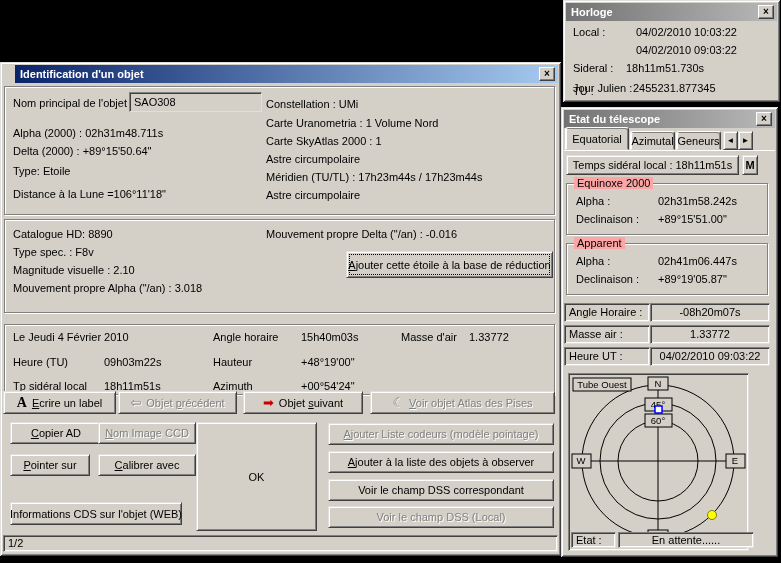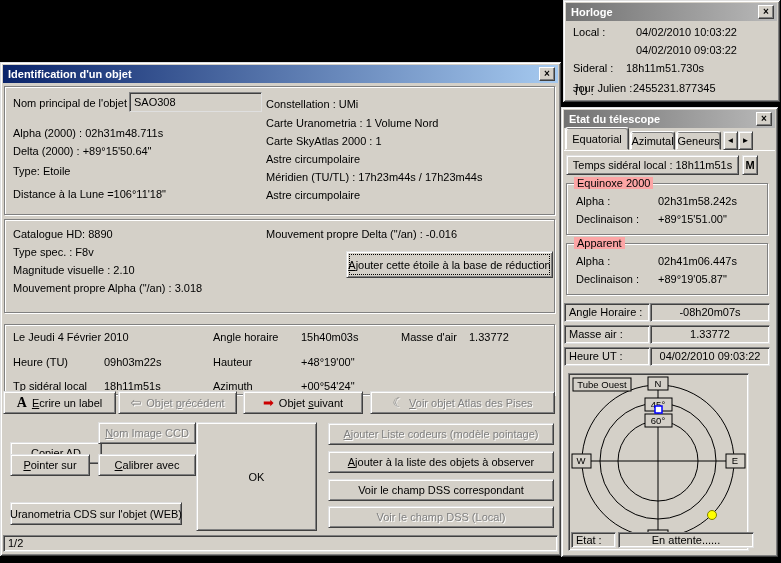--- a/index.html
+++ b/index.html
@@ -4,21 +4,21 @@
 <style>
   * { box-sizing: border-box; margin: 0; padding: 0; }
   html,body { width:781px; height:563px; }
   body { background:#000; font-family:"Liberation Sans", sans-serif; font-size:11px; color:#000; overflow:hidden; position:relative; }
   .stage { position:absolute; left:0; top:0; width:781px; height:563px; background:#000; }
 
   .window { position:absolute; background:#d4d0c8;
     box-shadow: inset 1px 1px 0 #dfdfdf, inset -1px -1px 0 #404040, inset 2px 2px 0 #fff, inset -2px -2px 0 #808080; }
 
   .titlebar { position:absolute; left:3px; top:3px; right:3px; height:18px; display:flex; align-items:center; padding:0 3px 0 5px; }
-  .titlebar.active   { background:linear-gradient(90deg,#0a246a,#a6caf0); }
+  .titlebar.active   { background:linear-gradient(90deg,#0a246a,#a6caf0);margin-left:12px; }
   .titlebar.inactive { background:linear-gradient(90deg,#727272,#b9b9b9); }
   .title-text { color:#fff; font-weight:bold; font-size:11px; white-space:nowrap; }
   .close-btn { margin-left:auto; width:16px; height:14px; background:#d4d0c8;
     border:1px solid; border-color:#fff #404040 #404040 #fff; box-shadow: inset -1px -1px 0 #808080;
     font-size:10px; font-weight:bold; line-height:12px; text-align:center; color:#000; }
 
   .abs { position:absolute; white-space:nowrap; line-height:13px; }
 
   .etched, .group { position:absolute; border:1px solid #808080; box-shadow: inset 1px 1px 0 #fff, 1px 1px 0 #fff; }
   .legend { position:absolute; top:-7px; left:7px; background:#fca5a5; padding:0 3px; line-height:12px; }
@@ -136,34 +136,34 @@
     </button>
     <button class="btn" style="left:243px; top:329px; width:120px; height:23px;">
       <span class="icon red-arrow">➡</span>
       <span>Objet <u>s</u>uivant</span>
     </button>
     <button class="btn disabled" style="left:370px; top:329px; width:185px; height:23px;">
       <span class="icon moon">☾</span>
       <span><u>V</u>oir objet Atlas des Pises</span>
     </button>
 
-    <button class="btn" style="left:10px; top:360px; width:92px; height:22px;margin-top:20px;">
+    <button class="btn" style="left:10px; top:360px; width:92px; height:22px;">
       <span><u>C</u>opier AD</span>
     </button>
     <button class="btn disabled" style="left:98px; top:360px; width:98px; height:22px;">
       <span><u>N</u>om Image CCD</span>
     </button>
     <button class="btn" style="left:10px; top:392px; width:80px; height:22px;">
       <span><u>P</u>ointer sur</span>
     </button>
     <button class="btn" style="left:98px; top:392px; width:98px; height:22px;">
       <span><u>C</u>alibrer avec</span>
     </button>
     <button class="btn" style="left:10px; top:440px; width:172px; height:23px;">
-      <span>Uranometria CDS sur l'objet (WEB)</span>
+      <span>Informations CDS sur l'objet (WEB)</span>
     </button>
 
     <button class="btn" style="left:196px; top:360px; width:121px; height:109px;">
       <span>OK</span>
     </button>
 
     <button class="btn disabled" style="left:328px; top:361px; width:226px; height:22px;">
       <span><u>A</u>jouter Liste codeurs (modèle pointage)</span>
     </button>
     <button class="btn" style="left:328px; top:389px; width:226px; height:22px;">

